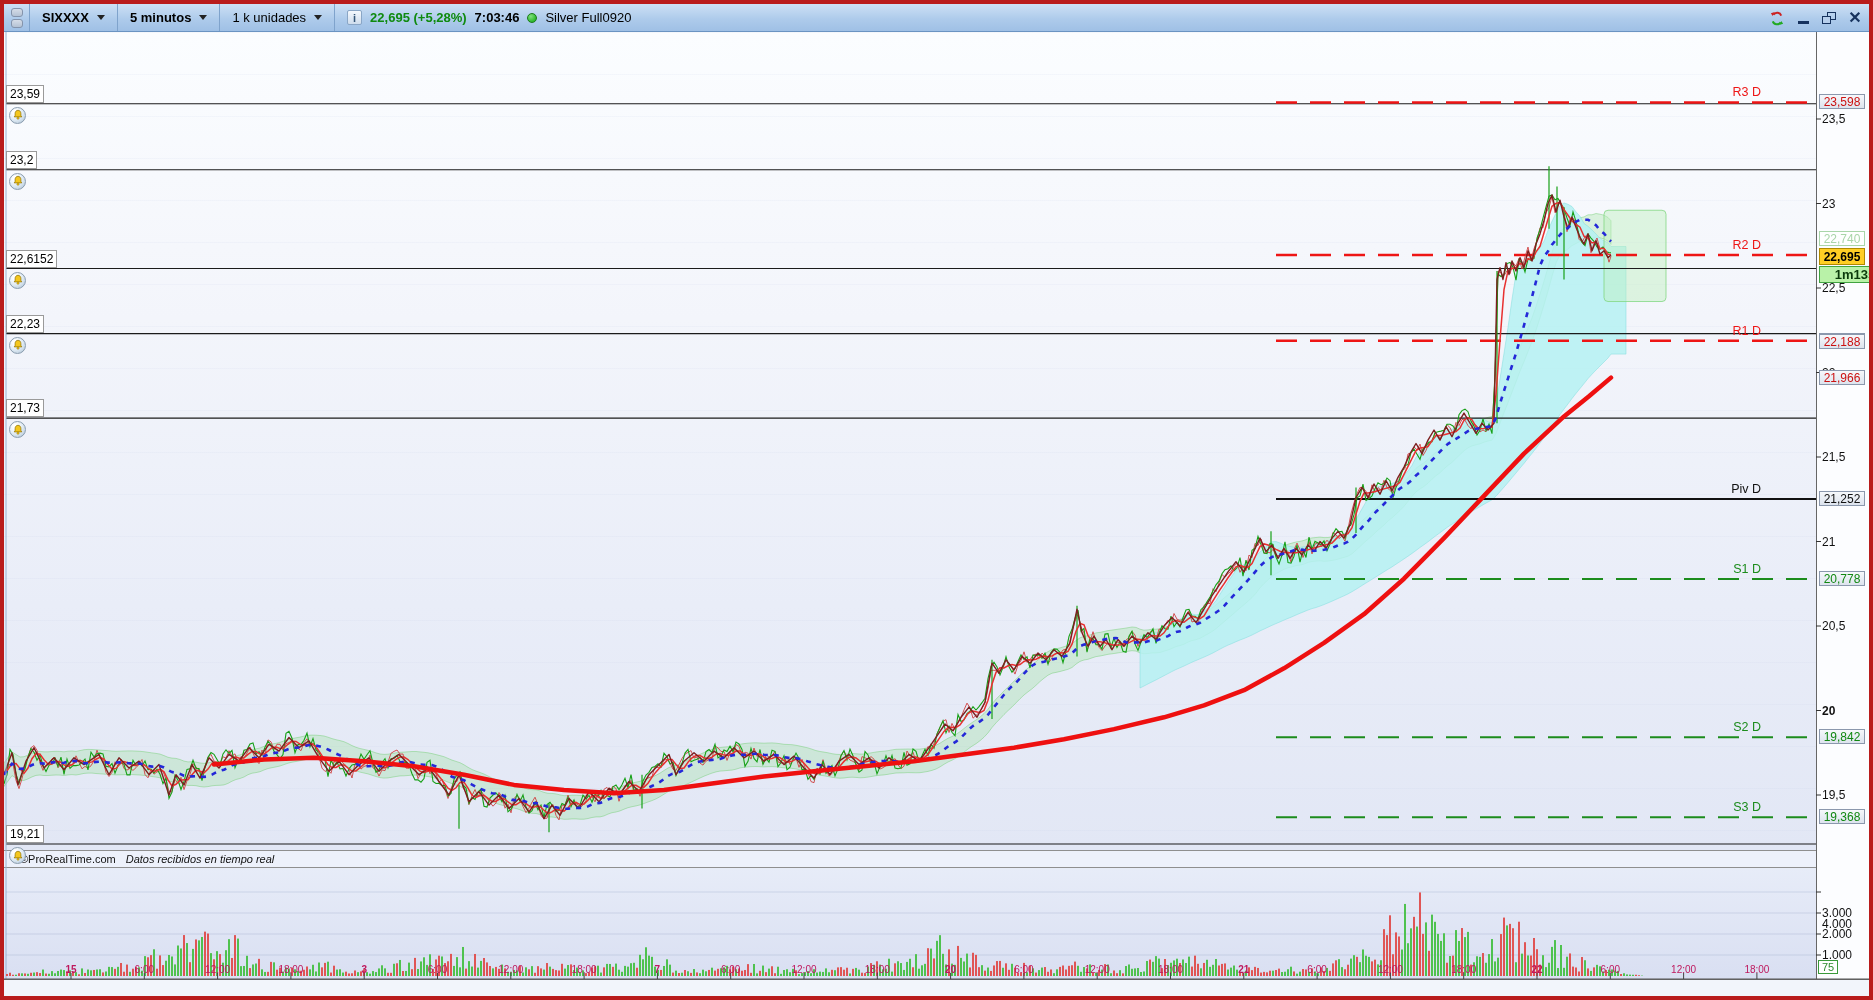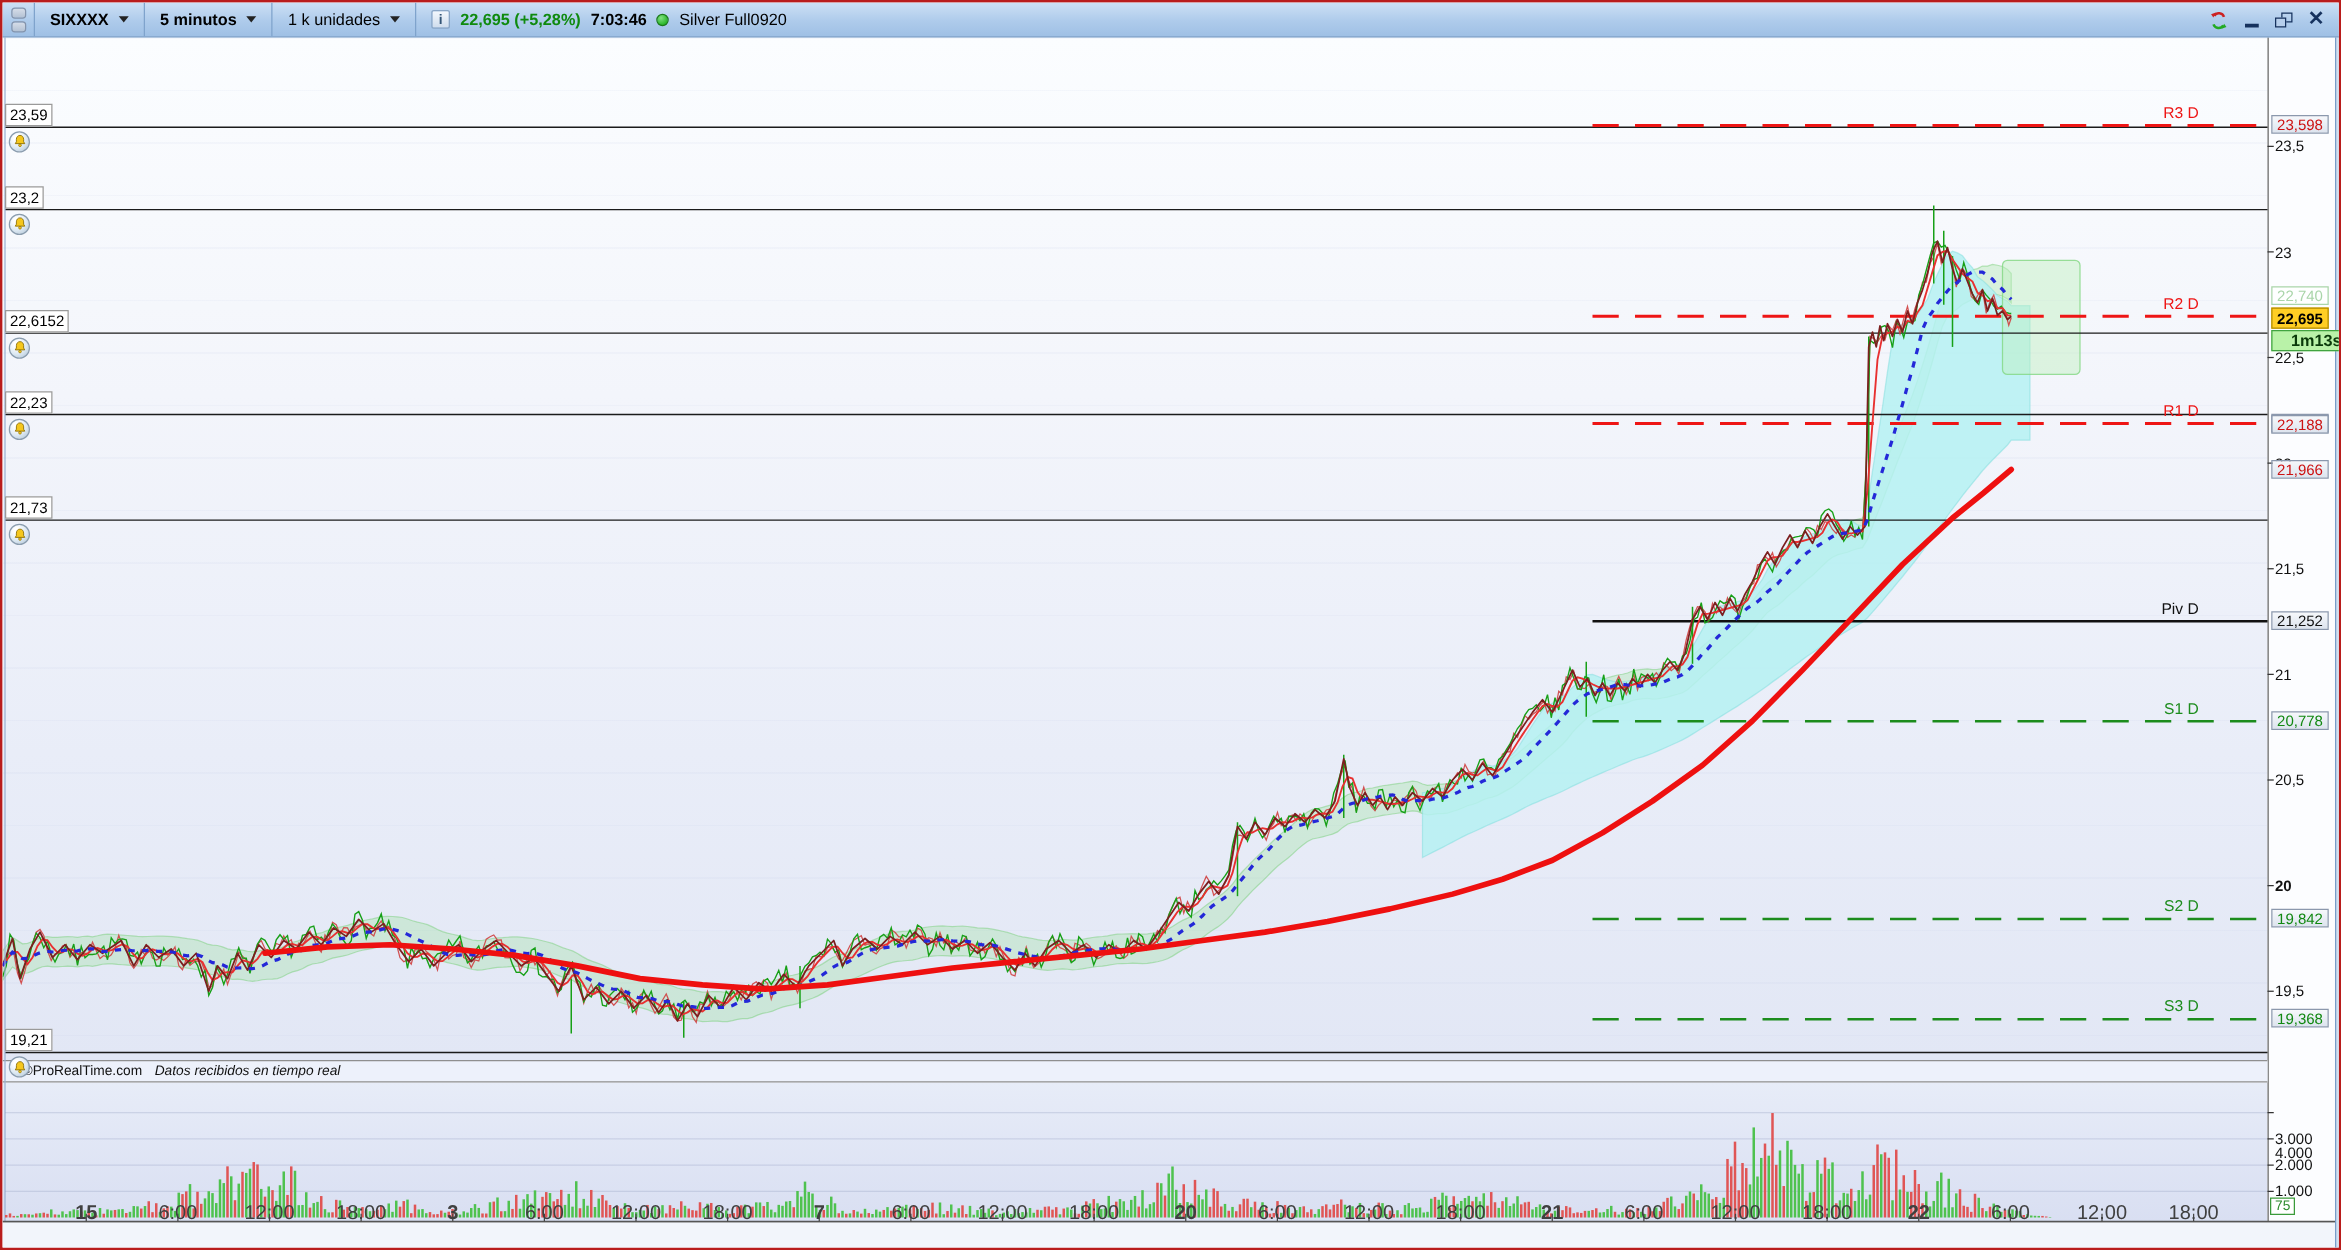--- a/index.html
+++ b/index.html
@@ -1,19 +1,19 @@
 <!DOCTYPE html>
 <html><head>
 <meta charset="utf-8">
 <style>
   html,body{margin:0;padding:0;background:#c8d8ec;}
   *{box-sizing:border-box;}
   .window{position:relative;width:1873px;height:1000px;overflow:hidden;
     font-family:"Liberation Sans",sans-serif;background:#ffffff;
-    border:2px solid #b91c1c;}
+    border:4px solid #b91c1c;}
   
   .titlebar{position:absolute;left:0;top:0;width:1873px;height:28px;
     background:linear-gradient(180deg,#cde0f5 0%,#aecbeb 55%,#9fc0e5 100%);
     border-bottom:1px solid #6b94c2;display:flex;align-items:stretch;z-index:30;}
   .linkicons{width:26px;display:flex;flex-direction:column;align-items:center;justify-content:center;gap:2px;border-right:1px solid #7fa3cc;}
   .linkicons span{display:block;width:12px;height:9px;border:1px solid #8494ac;border-radius:3px;background:linear-gradient(#d6dde8,#b4c2d4);}
   .tseg{display:flex;align-items:center;padding:0 12px;border-right:1px solid #7fa3cc;font-size:13px;color:#000;cursor:default;}
   .tseg .lbl-b{font-weight:bold;}
   .dd{width:0;height:0;border-left:4px solid transparent;border-right:4px solid transparent;border-top:5px solid #222;margin-left:8px;}
   .quoteseg{display:flex;align-items:center;gap:8px;padding:0 12px;font-size:13px;}
@@ -53,21 +53,21 @@
   .axis-box.countdown{background:#b9f2a8;border-color:#41a341;font-weight:bold;font-size:13px;height:17px;line-height:16px;width:72px;color:#0a3a0a;}
   .axis-box.faint{background:rgba(255,255,255,0.75);border-color:#a9d5a9;color:#a9d5a9;}
   .ytick{position:absolute;left:1818px;font-size:12px;color:#111;}
   .ytick.bold{font-weight:bold;}
   .alert-label{position:absolute;left:2px;background:#fff;border:1px solid #9a9a9a;font-size:12px;
     padding:0 3px;height:18px;line-height:17px;color:#000;}
   .bell{position:absolute;left:5px;width:17px;height:17px;border-radius:50%;border:1px solid #8a9cae;
     background:radial-gradient(circle at 35% 30%,#ffffff 15%,#dce8f2 55%,#aabfd2);
     display:flex;align-items:center;justify-content:center;}
   .pivot-label{position:absolute;left:1580px;width:177px;text-align:right;font-size:12.5px;font-weight:normal;}
-  .time-label{position:absolute;top:960px;font-size:16px;color:#404040;transform:translateX(-50%);white-space:nowrap;}
+  .time-label{position:absolute;top:960px;font-size:10px;color:#be185d;transform:translateX(-50%);white-space:nowrap;}
   .time-label.bold{font-weight:bold;}
   .vol75{position:absolute;left:1814px;top:956px;border:1px solid #3a9a3a;background:#fff;color:#2e8b2e;
     font-size:11px;height:14px;line-height:13px;padding:0 3px;}
 </style>
 </head>
 <body>
 
 <div class="window">
 
   <div class="titlebar">

